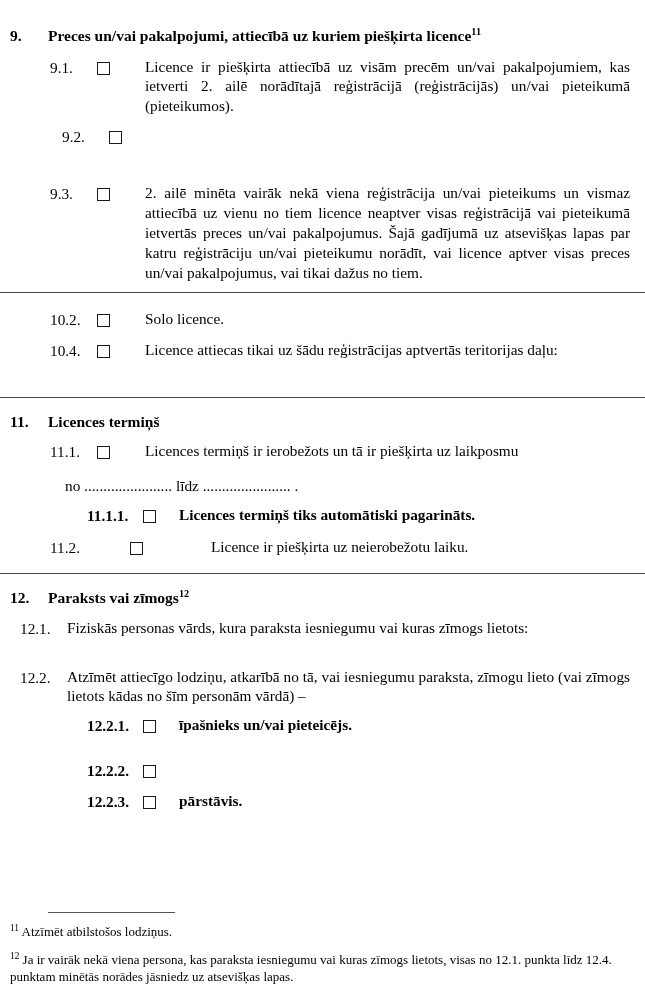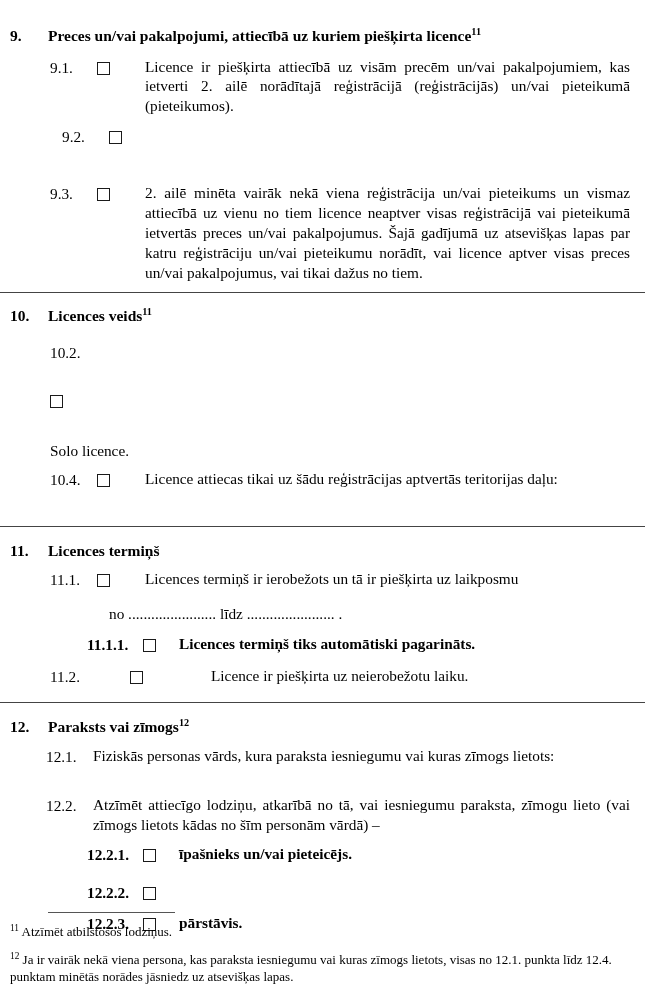--- a/index.html
+++ b/index.html
@@ -98,32 +98,32 @@
     flex: 0 0 56px;
     width: 56px;
   }
   .item.deep .cbox-cell {
     flex: 0 0 36px;
     width: 36px;
   }
 
   
   .item.nobox {
-    padding-left: 46px;
+    padding-left: 20px;
   }
   .item.nobox .item-num {
     flex: 0 0 47px;
     width: 47px;
   }
 
   
   .cont-line {
     font-size: 15.3px;
     line-height: 1.30;
-    padding-left: 109px;
+    padding-left: 65px;
     margin-top: 12px;
   }
 
   
   hr.sec-rule {
     border: none;
     border-top: 1.6px solid #444444;
     margin: 0;
     width: 100%;
   }
@@ -194,27 +194,23 @@
       <span class="item-text">2. ailē minēta vairāk nekā viena reģistrācija un/vai pieteikums un vismaz attiecībā uz vienu no tiem licence neaptver visas reģistrācijā vai pieteikumā ietvertās preces un/vai pakalpojumus. Šajā gadījumā uz atsevišķas lapas par katru reģistrāciju un/vai pieteikumu norādīt, vai licence aptver visas preces un/vai pakalpojumus, vai tikai dažus no tiem.</span>
     </div>
   </div>
 
   <div class="spacer-sm"></div>
   <div class="rule-wrap">
     <hr class="sec-rule">
   </div>
 
   <div class="section" style="margin-top:13px;">
-    <div class="sec-head">
-      <span class="sec-num">10.</span>
-      <span class="sec-title"><span>Licences veids</span><sup>11</sup></span>
-    </div>
-
-
-    <div class="item" style="margin-top:16px;flex-direction:column;">
+
+
+    <div class="item" style="margin-top:16px;">
       <span class="item-num">10.2.</span>
       <span class="cbox-cell"><span class="cbox"></span></span>
       <span class="item-text nojust">Solo licence.</span>
     </div>
 
 
     <div class="item" style="margin-top:8px;">
       <span class="item-num">10.4.</span>
       <span class="cbox-cell"><span class="cbox"></span></span>
       <span class="item-text nojust">Licence attiecas tikai uz šādu reģistrācijas aptvertās teritorijas daļu:</span>
@@ -273,21 +269,21 @@
       <span class="item-num">12.2.</span>
       <span class="item-text">Atzīmēt attiecīgo lodziņu, atkarībā no tā, vai iesniegumu paraksta, zīmogu lieto (vai zīmogs lietots kādas no šīm personām vārdā) –</span>
     </div>
 
     <div class="item deep" style="margin-top:9px;">
       <span class="item-num">12.2.1.</span>
       <span class="cbox-cell"><span class="cbox"></span></span>
       <span class="item-text nojust">īpašnieks un/vai pieteicējs.</span>
     </div>
 
-    <div class="item deep" style="margin-top:15px;">
+    <div class="item deep" style="margin-top:22px;">
       <span class="item-num">12.2.2.</span>
       <span class="cbox-cell"><span class="cbox"></span></span>
     </div>
 
     <div class="item deep" style="margin-top:8px;">
       <span class="item-num">12.2.3.</span>
       <span class="cbox-cell"><span class="cbox"></span></span>
       <span class="item-text nojust">pārstāvis.</span>
     </div>
   </div>

